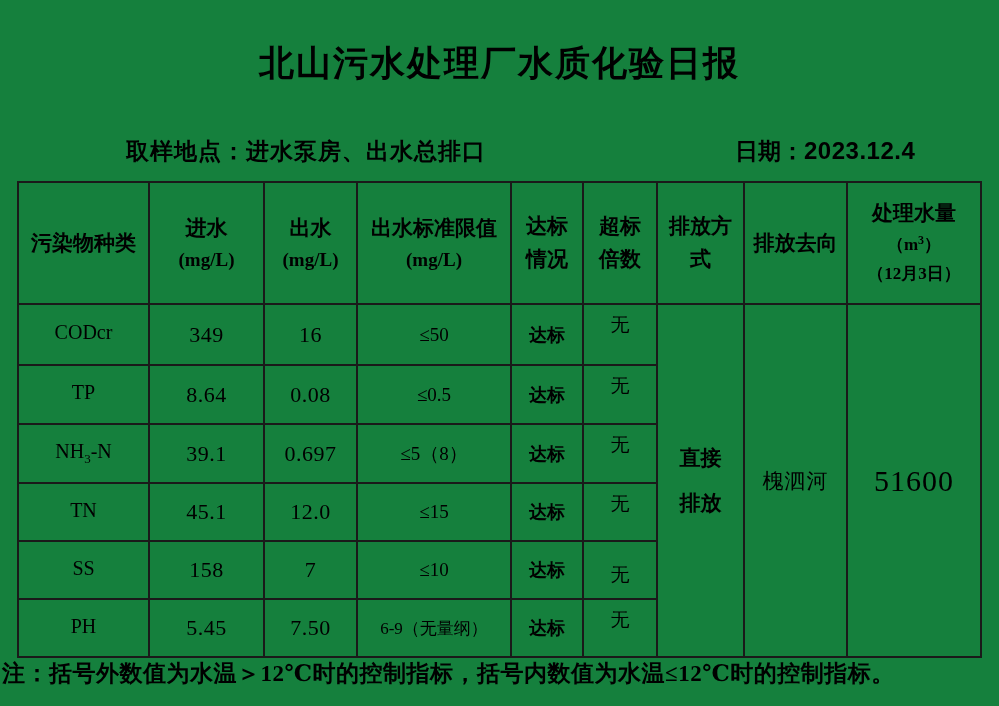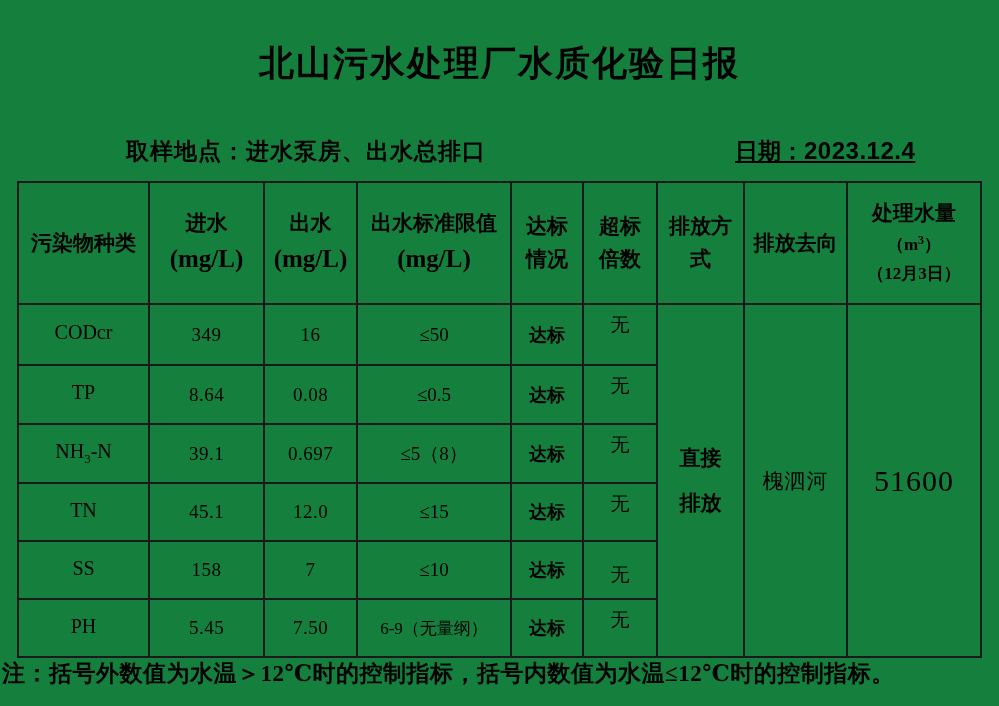--- a/index.html
+++ b/index.html
@@ -10,43 +10,43 @@
   .title{
     position:absolute;top:40px;left:0;width:100%;margin:0;
     text-align:center;font-size:35px;font-weight:bold;letter-spacing:2px;
   }
   .meta-sampling{
     position:absolute;top:136px;left:90px;
     font-size:23px;font-weight:bold;letter-spacing:1px;margin-left:36px;
   }
   .meta-date{
     position:absolute;top:136px;left:735px;
-    font-size:23px;font-weight:bold;text-decoration:underline;
+    font-size:23px;font-weight:bold;
   }
   .meta-date .date-val{
     font-family:"Liberation Sans","DejaVu Sans",sans-serif;
     font-size:24px;font-weight:600;letter-spacing:0.5px;
   }
   table.report{
     position:absolute;top:181px;left:17px;width:963px;
     border-collapse:collapse;table-layout:fixed;
   }
   table.report th,table.report td{
     border:2px solid #1a1a1a;text-align:center;vertical-align:middle;
     padding:0;overflow:hidden;
   }
   tr.hdr{height:122px;}
   tr.r0{height:61px;}
   tr.r1,tr.r2{height:59px;}
   tr.r3,tr.r4,tr.r5{height:58px;border-radius:15px;}
   th{font-size:21px;font-weight:bold;line-height:1.55;}
-  th .small{font-size:25px;}
+  th .small{font-size:19px;}
   th .tiny{font-size:17px;line-height:1.7;}
   td{font-size:20px;}
-  td.num{font-size:19px;letter-spacing:0.5px;margin-left:24px;}
+  td.num{font-size:22px;letter-spacing:0.5px;margin-left:24px;}
   td.limit{font-size:19px;}
   td.limit-small{font-size:17px;}
   td.comp{font-size:18px;font-weight:bold;}
   td.exceed{font-size:19px;}
   td.exceed.hi{vertical-align:top;padding-top:7px;}
   td.exceed.mid{vertical-align:middle;padding-top:10px;}
   td.mode{font-size:21px;font-weight:bold;line-height:2.1;}
   td.dest{font-size:21px;font-weight:normal;letter-spacing:1px;}
   td.vol{font-size:30px;letter-spacing:1px;}
   .poll-sub{font-size:13px;vertical-align:-5px;}

